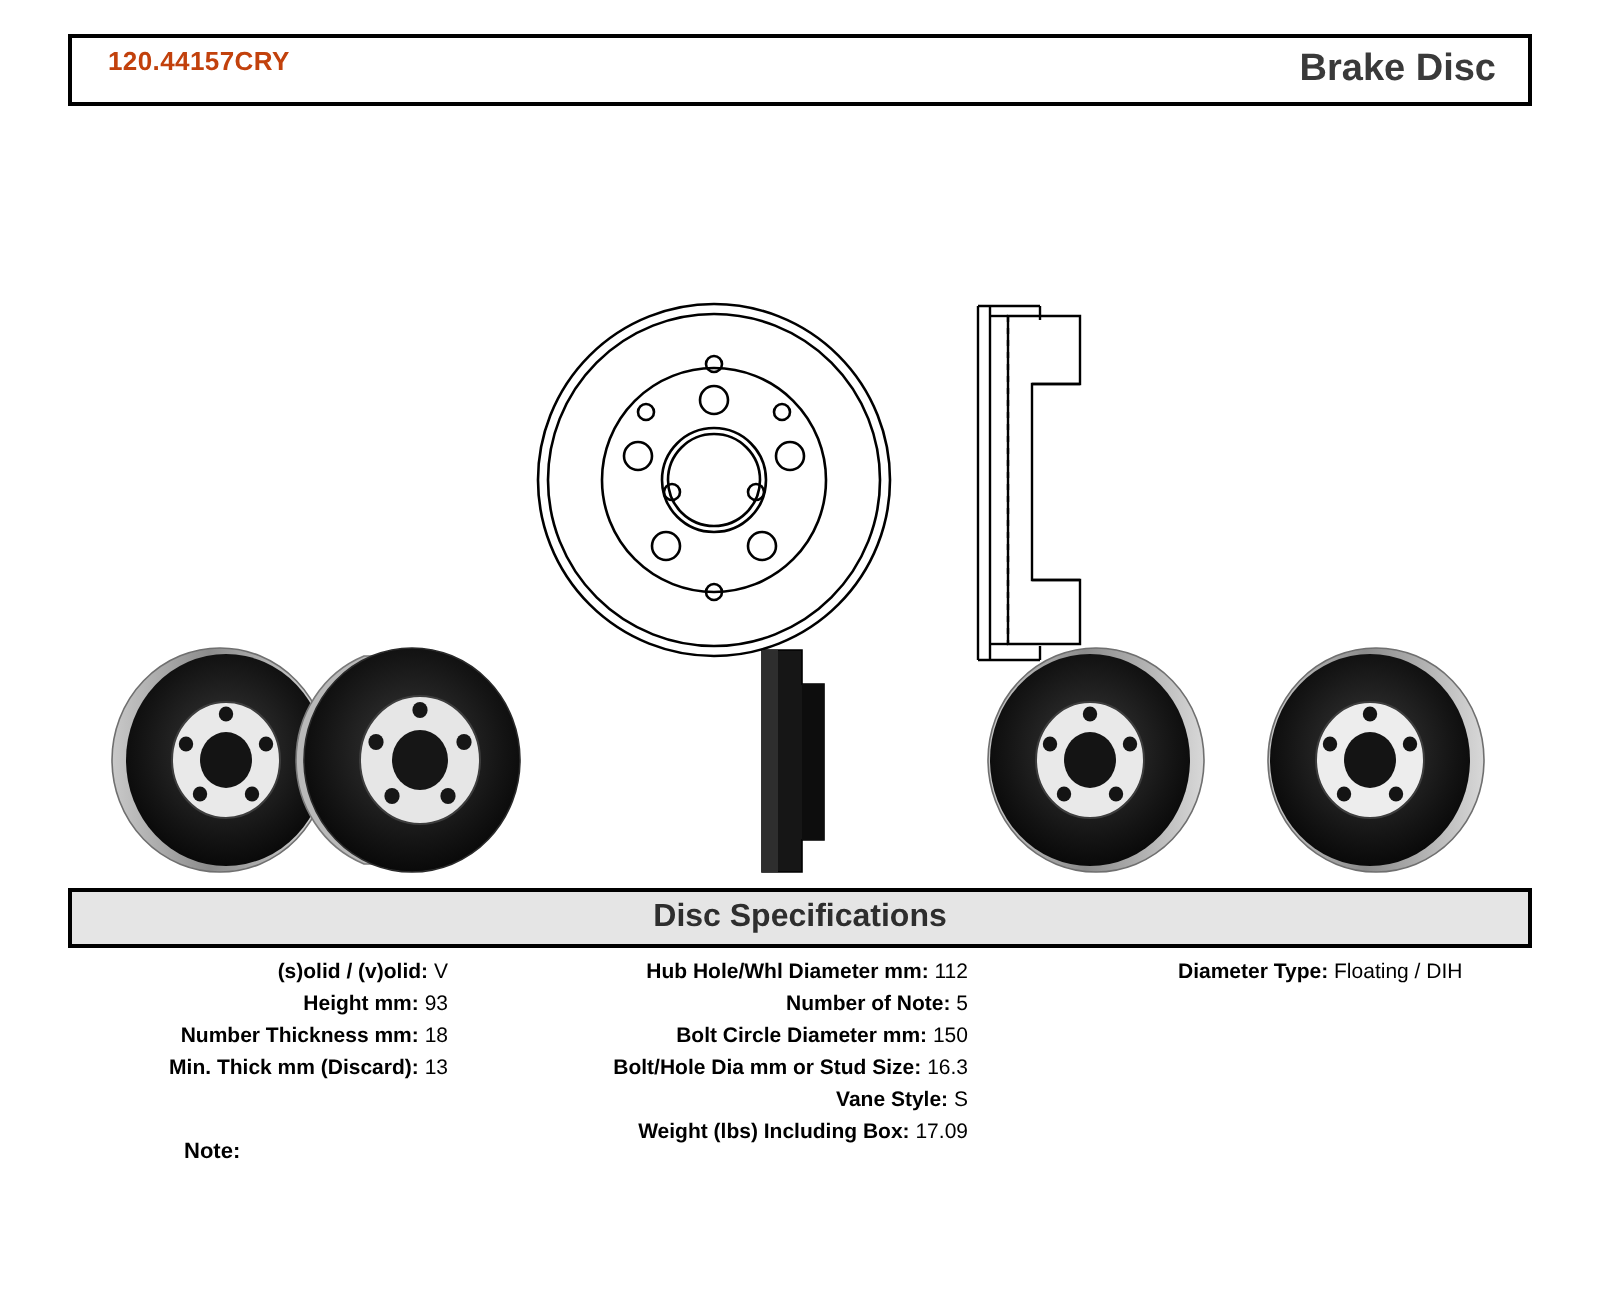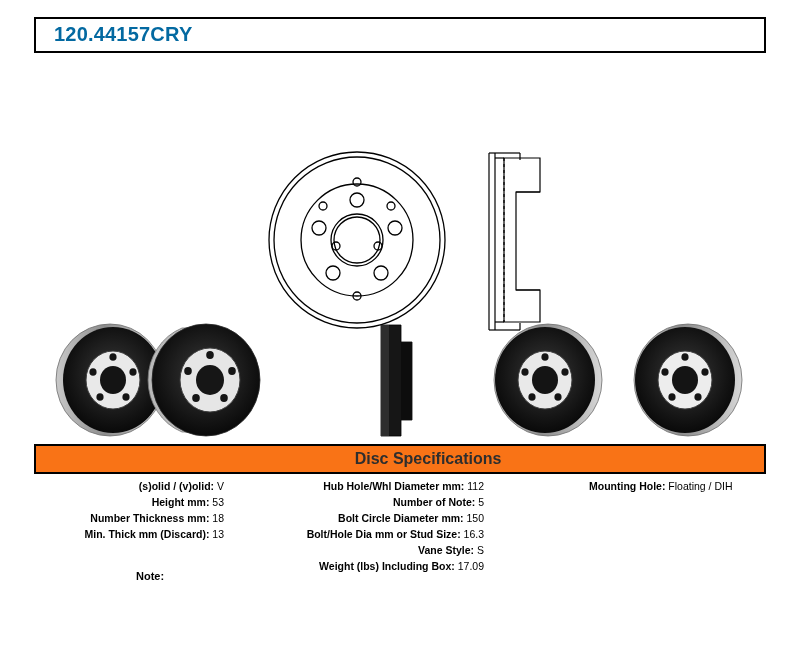--- a/index.html
+++ b/index.html
@@ -30,24 +30,24 @@
     width: 732px;
     height: 36px;
     border: 2px solid #000000;
     box-sizing: border-box;
     background: #ffffff;
   }
   .header-part {
     position: absolute;
     left: 18px;
     top: 4px;
-    font-size: 20px;
+    font-size: 13px;
     font-weight: bold;
     letter-spacing: 0.2px;
-    color: #0369a1;
+    color: #c2410c;
   }
   .header-title {
     position: absolute;
     right: 16px;
     top: 5px;
     font-size: 19px;
     font-weight: bold;
     color: #3a3a3a;
   }
 
@@ -63,22 +63,21 @@
 
   
   .spec-panel {
     position: absolute;
     left: 34px;
     top: 444px;
     width: 732px;
     height: 30px;
     border: 2px solid #000000;
     box-sizing: border-box;
-    background: #f97316;
-    padding-left: 28px;
+    background: #e5e5e5;
   }
   .spec-title {
     position: absolute;
     width: 100%;
     text-align: center;
     top: 4px;
     font-size: 16px;
     font-weight: bold;
     color: #2e2e2e;
   }
@@ -105,30 +104,30 @@
   }
   .spec-label { font-weight: bold; }
   .spec-value { font-weight: normal; }
 
   .note {
     position: absolute;
     left: 92px;
     top: 570px;
     font-size: 11px;
     font-weight: bold;
-    margin-left: 44px;
   }
 </style>
 </head>
 <body>
 
 <div class="sheet">
 
   <div class="header">
     <span class="header-part">120.44157CRY</span>
+    <span class="header-title">Brake Disc</span>
   </div>
 
   <div class="drawings">
     <svg width="800" height="380" viewBox="0 0 800 380" xmlns="http://www.w3.org/2000/svg">
       <defs>
         <radialGradient id="rotorShade" cx="50%" cy="45%" r="60%">
           <stop offset="0%" stop-color="#3a3a3a"></stop>
           <stop offset="70%" stop-color="#141414"></stop>
           <stop offset="100%" stop-color="#050505"></stop>
         </radialGradient>
@@ -248,21 +247,21 @@
 
   <div class="spec-body">
 
     <div class="spec-col left">
       <div class="spec-row">
         <span class="spec-label">(s)olid / (v)olid:</span>
         <span class="spec-value">V</span>
       </div>
       <div class="spec-row">
         <span class="spec-label">Height mm:</span>
-        <span class="spec-value">53</span>
+        <span class="spec-value">93</span>
       </div>
       <div class="spec-row">
         <span class="spec-label">Number Thickness mm:</span>
         <span class="spec-value">18</span>
       </div>
       <div class="spec-row">
         <span class="spec-label">Min. Thick mm (Discard):</span>
         <span class="spec-value">13</span>
       </div>
     </div>
@@ -289,21 +288,21 @@
         <span class="spec-value">S</span>
       </div>
       <div class="spec-row">
         <span class="spec-label">Weight (lbs) Including Box:</span>
         <span class="spec-value">17.09</span>
       </div>
     </div>
 
     <div class="spec-col right">
       <div class="spec-row">
-        <span class="spec-label">Mounting Hole:</span>
+        <span class="spec-label">Diameter Type:</span>
         <span class="spec-value">Floating / DIH</span>
       </div>
     </div>
   </div>
 
   <div class="note">
     <span>Note:</span>
     <span></span>
   </div>
 

